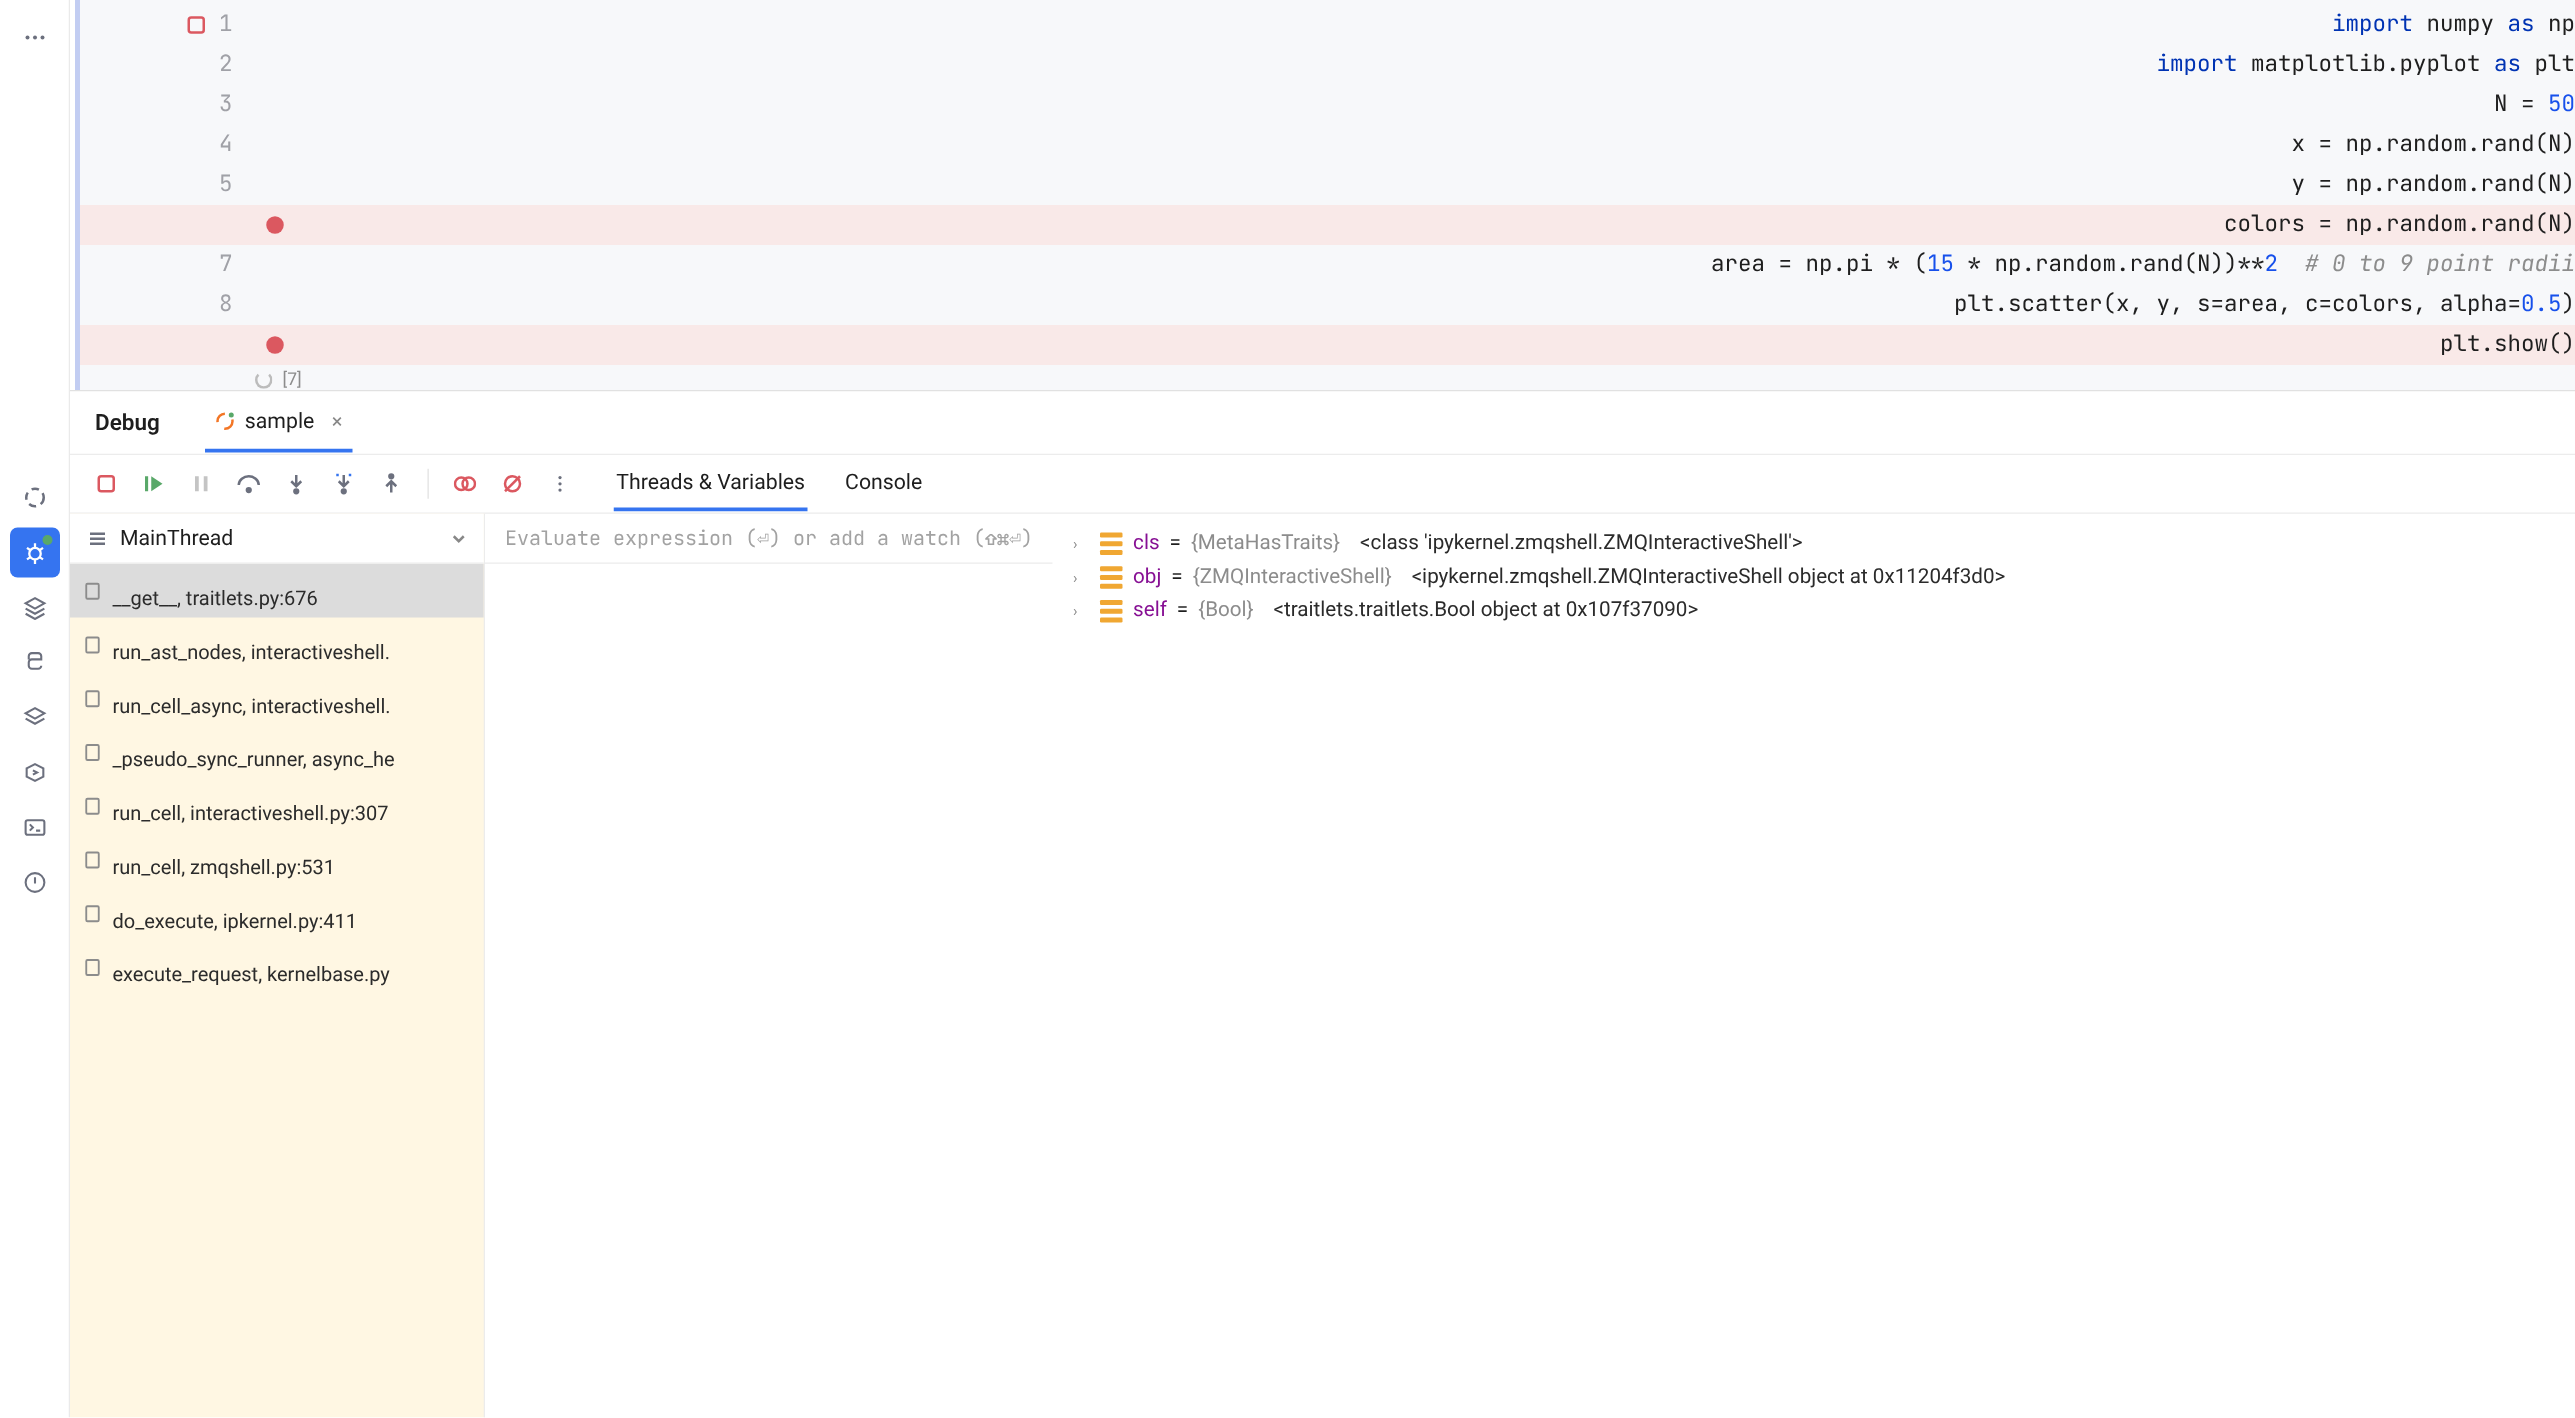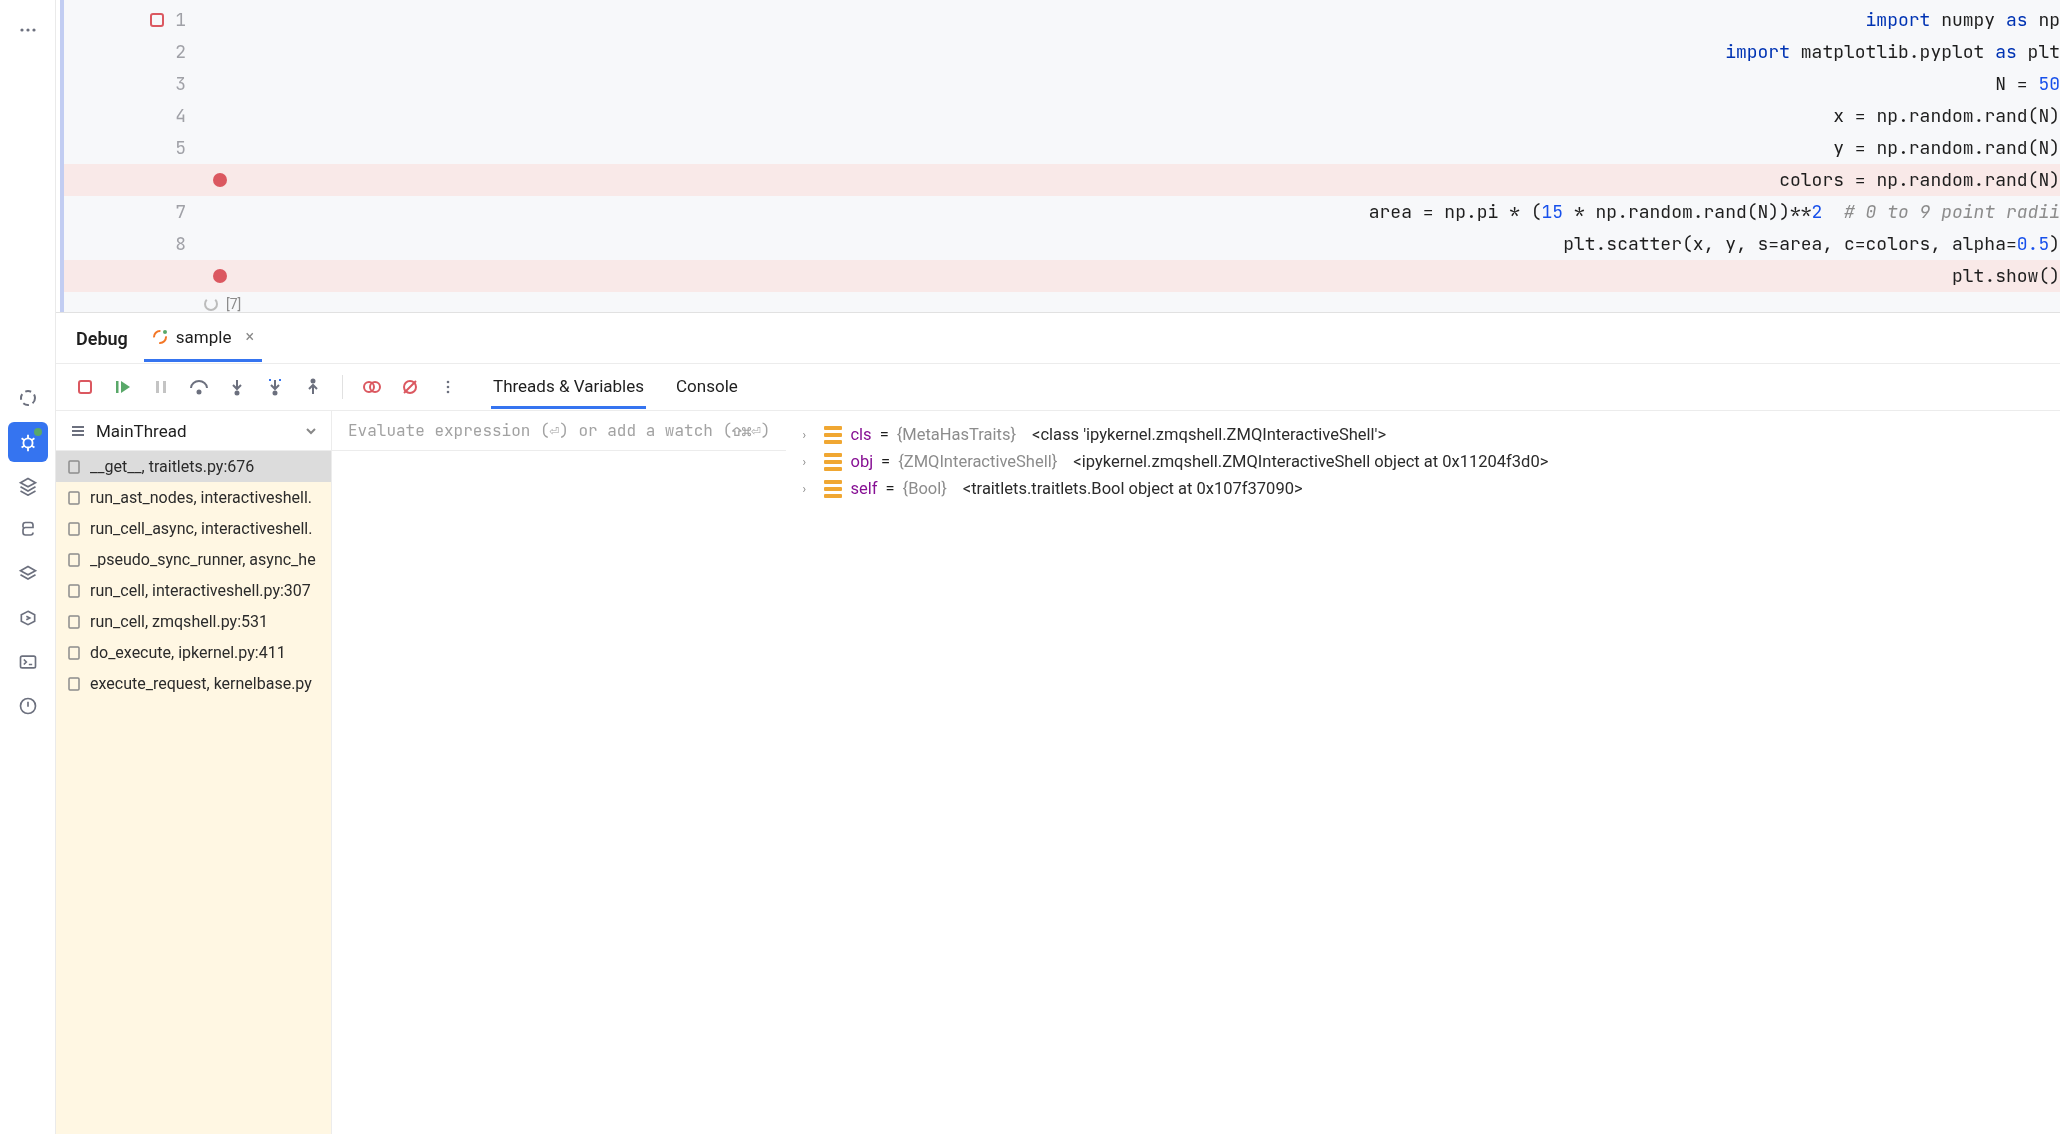--- a/index.html
+++ b/index.html
@@ -22,45 +22,45 @@
   .code { flex:1;text-align:right; }
   .hl { background:#f9e9e8;padding-left:37px; }
   .kw { color:#0033b3; }
   .num { color:#1750eb; }
   .com { color:#8c8c8c; font-style:italic; }
   .spinner { display:inline-block; width:14px; height:14px; border:2px solid #bcbcbc; border-top-color:transparent; border-radius:50%; margin-right:8px; vertical-align:-2px;}
   .exec-line { color:#8c8c8c; padding-left:140px; display:flex; align-items:center;}
 
   
   .debug-panel { flex:1; display:flex; flex-direction:column; border-top:1px solid #e1e1e1; min-height:0;}
-  .debug-tabs { display:flex; align-items:center; height:50px; padding:0 16px; gap:12px; }
+  .debug-tabs { display:flex; align-items:center; height:50px; padding:0 16px; gap:32px; }
   .debug-tabs .lbl { font-size:18px; font-weight:600; padding:0 4px;}
   .file-tab { display:flex; align-items:center; gap:8px; padding:0 8px; height:48px; border-bottom:3px solid #3574f0; color:#1e1e1e; font-size:17px;}
   .file-tab .jup-icon { width:16px; height:16px; position:relative;}
   .file-tab .close-x { color:#888; font-size:16px; margin-left:6px; cursor:pointer;}
 
   .debug-toolbar { display:flex; align-items:center; height:48px; border-top:1px solid #ececec; border-bottom:1px solid #ececec; padding:0 14px; gap:8px;}
   .tb-btn { width:30px; height:30px; display:flex; align-items:center; justify-content:center; cursor:pointer; color:#6c707e; border-radius:4px;}
   .tb-btn.red { color:#db5860;}
   .tb-btn.green { color:#59a869;}
   .tb-btn.disabled { color:#c4c4c4;}
   .tb-sep { width:1px; height:24px; background:#e1e1e1; margin:0 6px;}
   .inner-tabs { display:flex; gap:28px; margin-left:20px; font-size:17px;}
   .inner-tab { padding:10px 2px; cursor:pointer;}
   .inner-tab.active { border-bottom:3px solid #3574f0;}
 
   .debug-body { flex:1; display:flex; min-height:0;}
-  .frames-pane { width:276px; border-right:1px solid #ececec; display:flex; flex-direction:column; background:#fff7e3; min-height:0;}
+  .frames-pane { width:332px; border-right:1px solid #ececec; display:flex; flex-direction:column; background:#fff7e3; min-height:0;}
   .thread-sel { display:flex; align-items:center; height:40px; padding:0 14px; gap:10px; font-size:17px; background:#fff; border-bottom:1px solid #ececec;}
   .thread-sel .chev { margin-left:auto; color:#888;}
   .frames { overflow-y:auto; flex:1;}
   .frame { display:flex; align-items:center; gap:8px; padding:6px 10px; font-size:16px; color:#2b2b2b; cursor:pointer; white-space:nowrap; overflow:hidden;}
   .frame.sel { background:#dcdcdc;}
   .frame .file-ic { width:16px; height:16px; flex-shrink:0;}
-  .frame .loc { color:#2b2b2b;}
+  .frame .loc { color:#2b2b2b;margin-top:12px;}
   .frames-pane::-webkit-scrollbar{width:10px;} 
 
   .vars-pane { flex:1; display:flex; flex-direction:row; min-width:0;}
   .eval-bar { height:40px; display:flex; align-items:center; padding:0 16px; font-family:"JetBrains Mono",monospace; font-size:16px; color:#a2a2a2; border-bottom:1px solid #ececec;}
   .vars { padding:10px 6px; font-size:16.5px; overflow:auto;}
   .var-row { display:flex; align-items:center; gap:8px; padding:4px 10px;}
   .expander { color:#8c8c8c; width:14px; cursor:pointer; font-size:12px;}
   .var-ic { width:18px; height:18px; display:inline-flex; flex-direction:column; justify-content:space-between;}
   .var-ic span{height:4px; background:#f0a732; border-radius:1px;}
   .var-name { color:#871094;}

